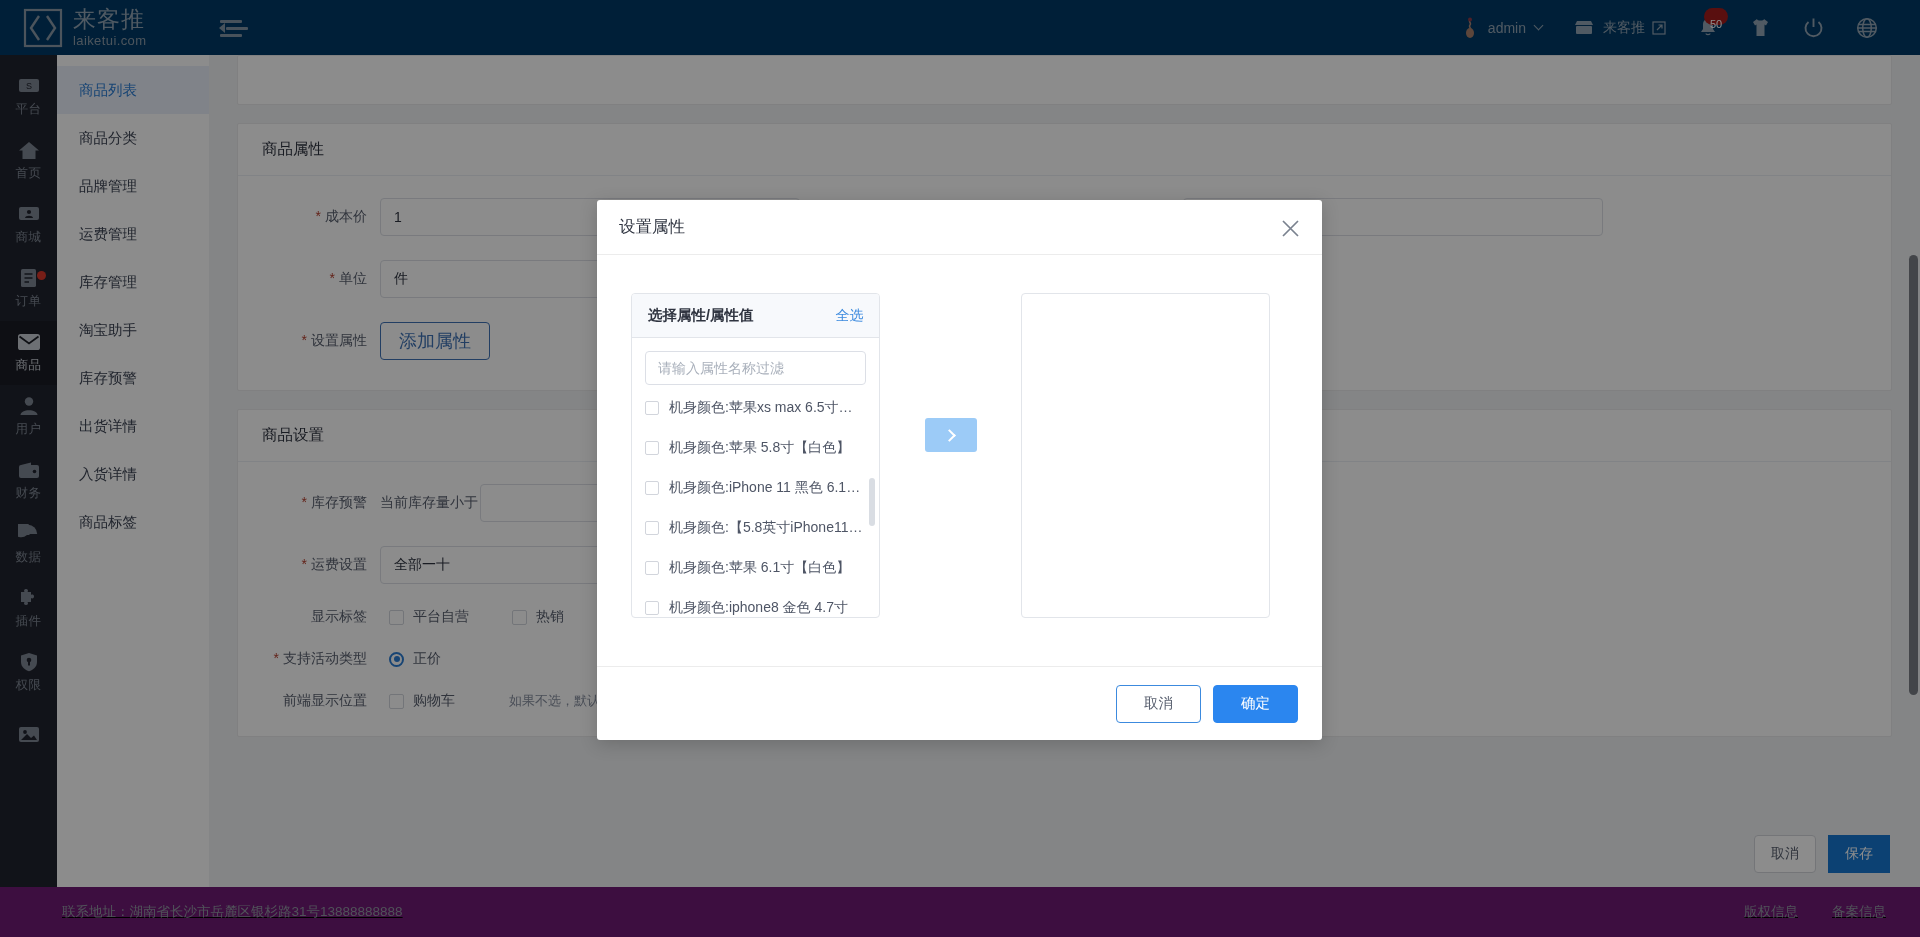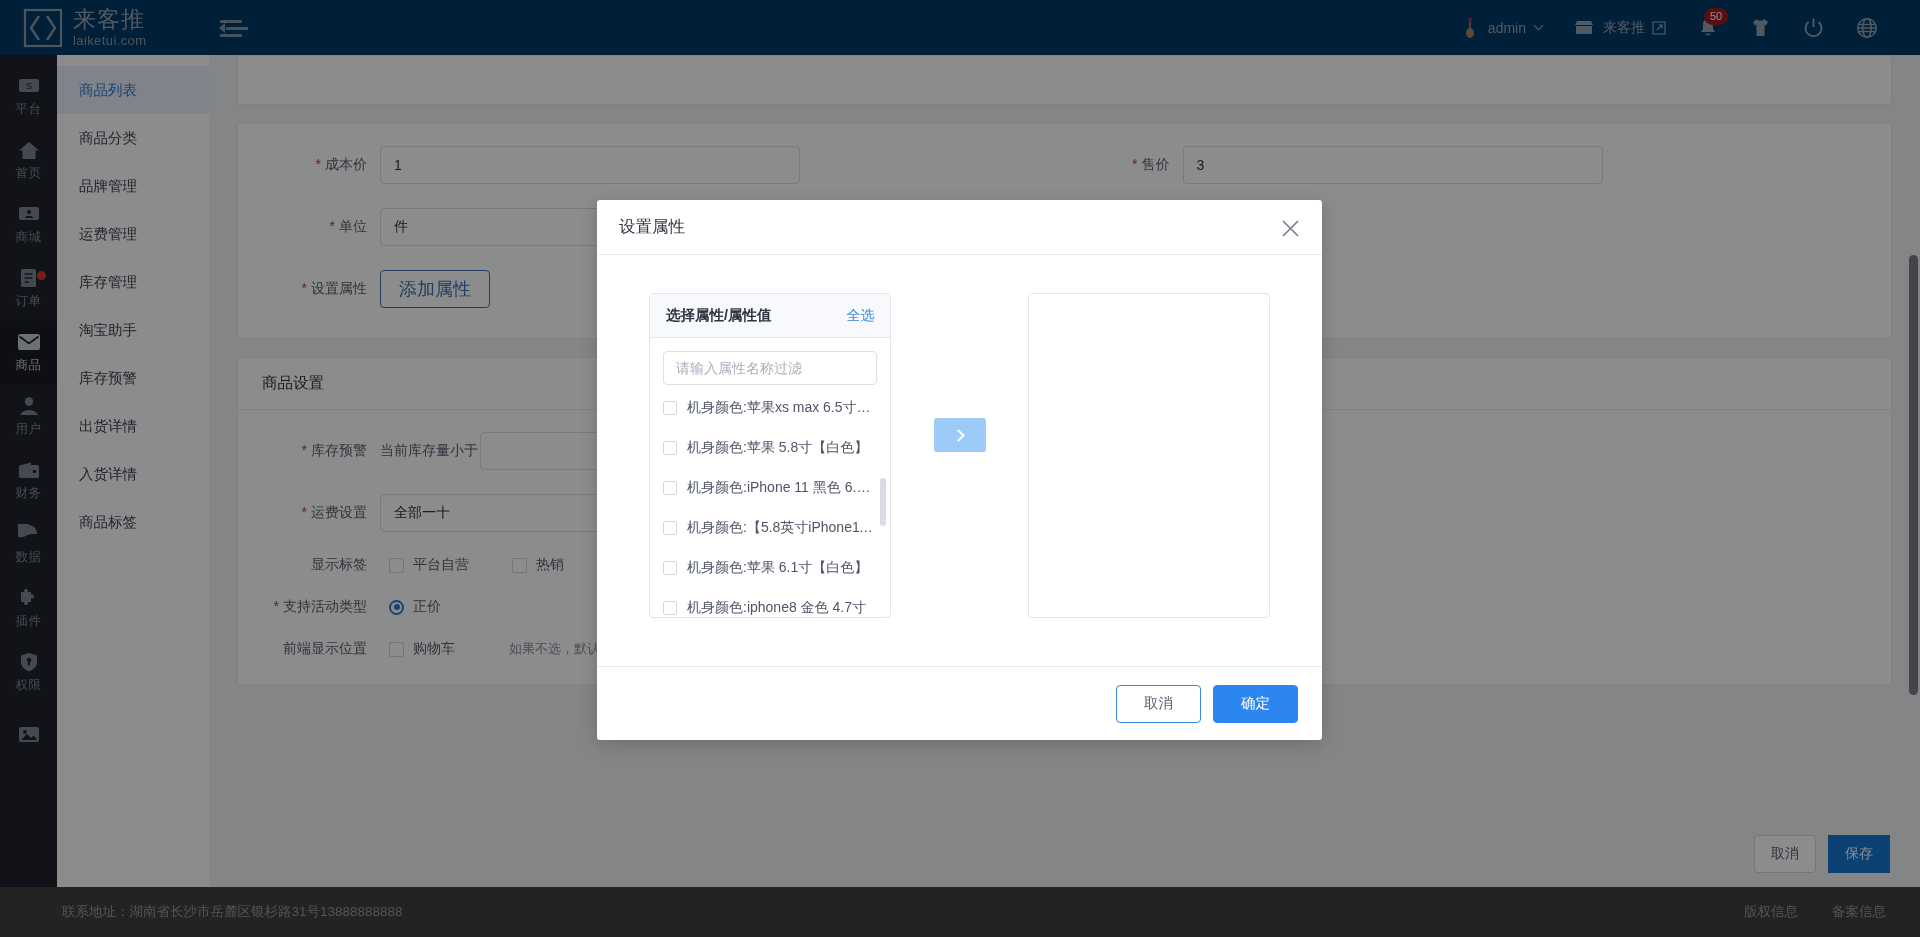--- a/index.html
+++ b/index.html
@@ -28,21 +28,21 @@
   .hamburger .arr { position:absolute; left:1px; top:6px; width:0;height:0;
      border-top:5px solid transparent;border-bottom:5px solid transparent;border-right:6px solid #8496a6;}
   .topbar-right { margin-left: auto; display: flex; align-items: center; padding-right: 26px; gap: 0; }
   .tb-item { display: flex; align-items: center; color: #93a4b4; font-size: 14px; cursor: pointer;
              padding: 0 16px; height: 55px; position: relative; }
   .tb-icon { display:inline-flex; align-items:center; justify-content:center; }
   .chev { display:inline-block; width:7px;height:7px;border-right:1.6px solid #93a4b4;border-bottom:1.6px solid #93a4b4;
           transform: rotate(45deg); margin-left:9px; margin-top:-4px; }
   .badge { position: absolute; top: 8px; left: 50%; margin-left: -4px;
     background: #a31c1c; color: #fff; font-size: 11px; border-radius: 9px;
-    min-width: 24px; height: 17px; line-height: 17px; text-align: center; padding: 0 5px; }
+    min-width: 24px; height: 17px; line-height: 17px; text-align: center; padding: 8px 5px; }
 
   
   .rail {
     position: absolute; top: 55px; left: 0; width: 57px; bottom: 50px;
     background: #20242e; display: flex; flex-direction: column; align-items: center;
     padding-top: 10px; overflow: hidden; z-index: 4;
   }
   .rail-item { width: 57px; height: 64px; display: flex; flex-direction: column;
                align-items: center; justify-content: center; cursor: pointer; position: relative; }
   .rail-item .ri { height: 20px; display:flex;align-items:center; }
@@ -107,40 +107,40 @@
   .btn-save-page { width: 62px; height: 38px; background: #1677d2; border: 1px solid #1677d2;
      border-radius: 0; font-size: 14px; color: #fff; display:flex;align-items:center;justify-content:center;
      margin-left: 12px; cursor:pointer;}
 
   
   .vscroll { position: absolute; right: 2px; top: 255px; width: 9px; height: 440px;
      background: #7b7f86; border-radius: 5px; z-index: 3; }
 
   
   .footer { position: absolute; left: 0; bottom: 0; width: 1920px; height: 50px;
-     background: #404040; display: flex; align-items: center; z-index: 6; }
+     background: #701a75; display: flex; align-items: center; z-index: 6; text-decoration: underline; }
   .footer-left { font-size: 13.5px; color: #9298a3; padding-left: 62px; }
   .footer-right { margin-left: auto; display: flex; gap: 34px; padding-right: 34px; }
   .footer-right span { font-size: 13.5px; color: #9298a3; cursor: pointer; }
 
   
   .overlay { position: absolute; inset: 0; background: rgba(0,0,0,.45); z-index: 20; }
 
   
   .modal {
     position: absolute; left: 597px; top: 200px; width: 725px; height: 540px;
     background: #fff; border-radius: 3px; z-index: 30;
     box-shadow: 0 4px 18px rgba(0,0,0,.18); display: flex; flex-direction: column;
   }
   .m-head { height: 55px; display: flex; align-items: center; padding: 0 22px;
             border-bottom: 1px solid #ececec; position: relative; }
   .m-title { font-size: 16.5px; color: #2f3440; }
   .m-close { position: absolute; right: 20px; top: 16px; width: 24px; height: 24px;
              cursor: pointer; display:flex;align-items:center;justify-content:center; }
-  .m-body { flex: 1; padding: 38px 52px 0 52px; display: flex; align-items: flex-start; }
+  .m-body { flex: 1; padding: 38px 52px 0 34px; display: flex; align-items: flex-start; }
 
   .panel { width: 272px; border: 1px solid #e2e5ea; border-radius: 4px; background: #fff;
            height: 325px; display: flex; flex-direction: column; overflow: hidden; }
   .p-head { height: 44px; background: #f7f9fc; border-bottom: 1px solid #e2e5ea;
             display: flex; align-items: center; padding: 0 16px; }
   .p-title { font-size: 14.5px; color: #2f3440; font-weight: bold; }
   .p-actions { margin-left: auto; display: flex; align-items: center; }
   .p-link { font-size: 14px; color: #3c8ade; cursor: pointer; }
   .p-sep { width: 1px; height: 14px; background: #d8dce3; margin: 0 11px; }
   .p-body { flex: 1; padding: 13px 13px 0 13px; position: relative; overflow: hidden; }
@@ -418,20 +418,21 @@
     <div class="sub-item">
         <span>商品标签</span>
       </div>
   </div>
 
   <div class="content">
 
     <div class="card card-top-partial"></div>
 
     <div class="card">
+      <div class="card-head">商品属性</div>
       <div class="card-body">
 
         <div class="frow">
           <div class="fcol">
             <div class="flabel req">成本价</div>
             <div class="finput">1</div>
           </div>
           <div class="fcol">
             <div class="flabel req">售价</div>
             <div class="finput">3</div>

